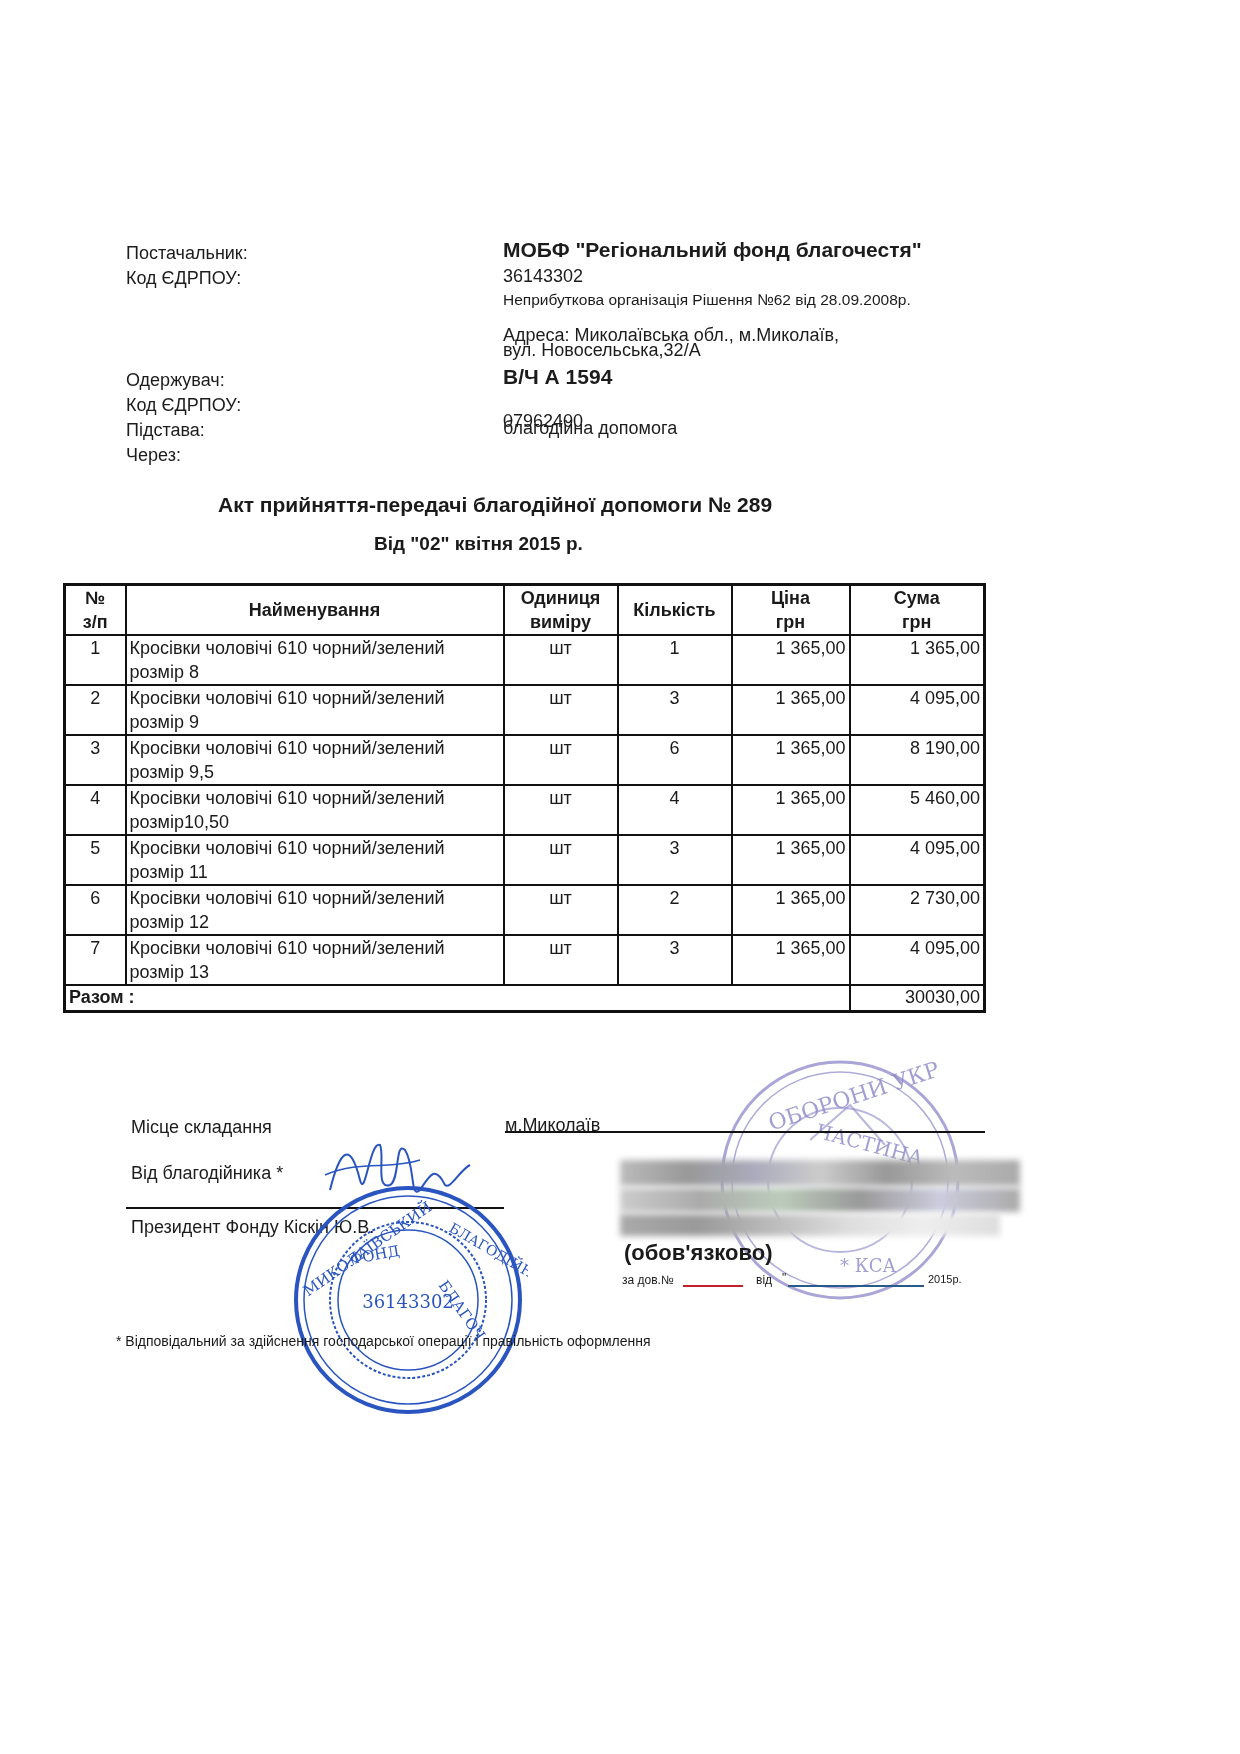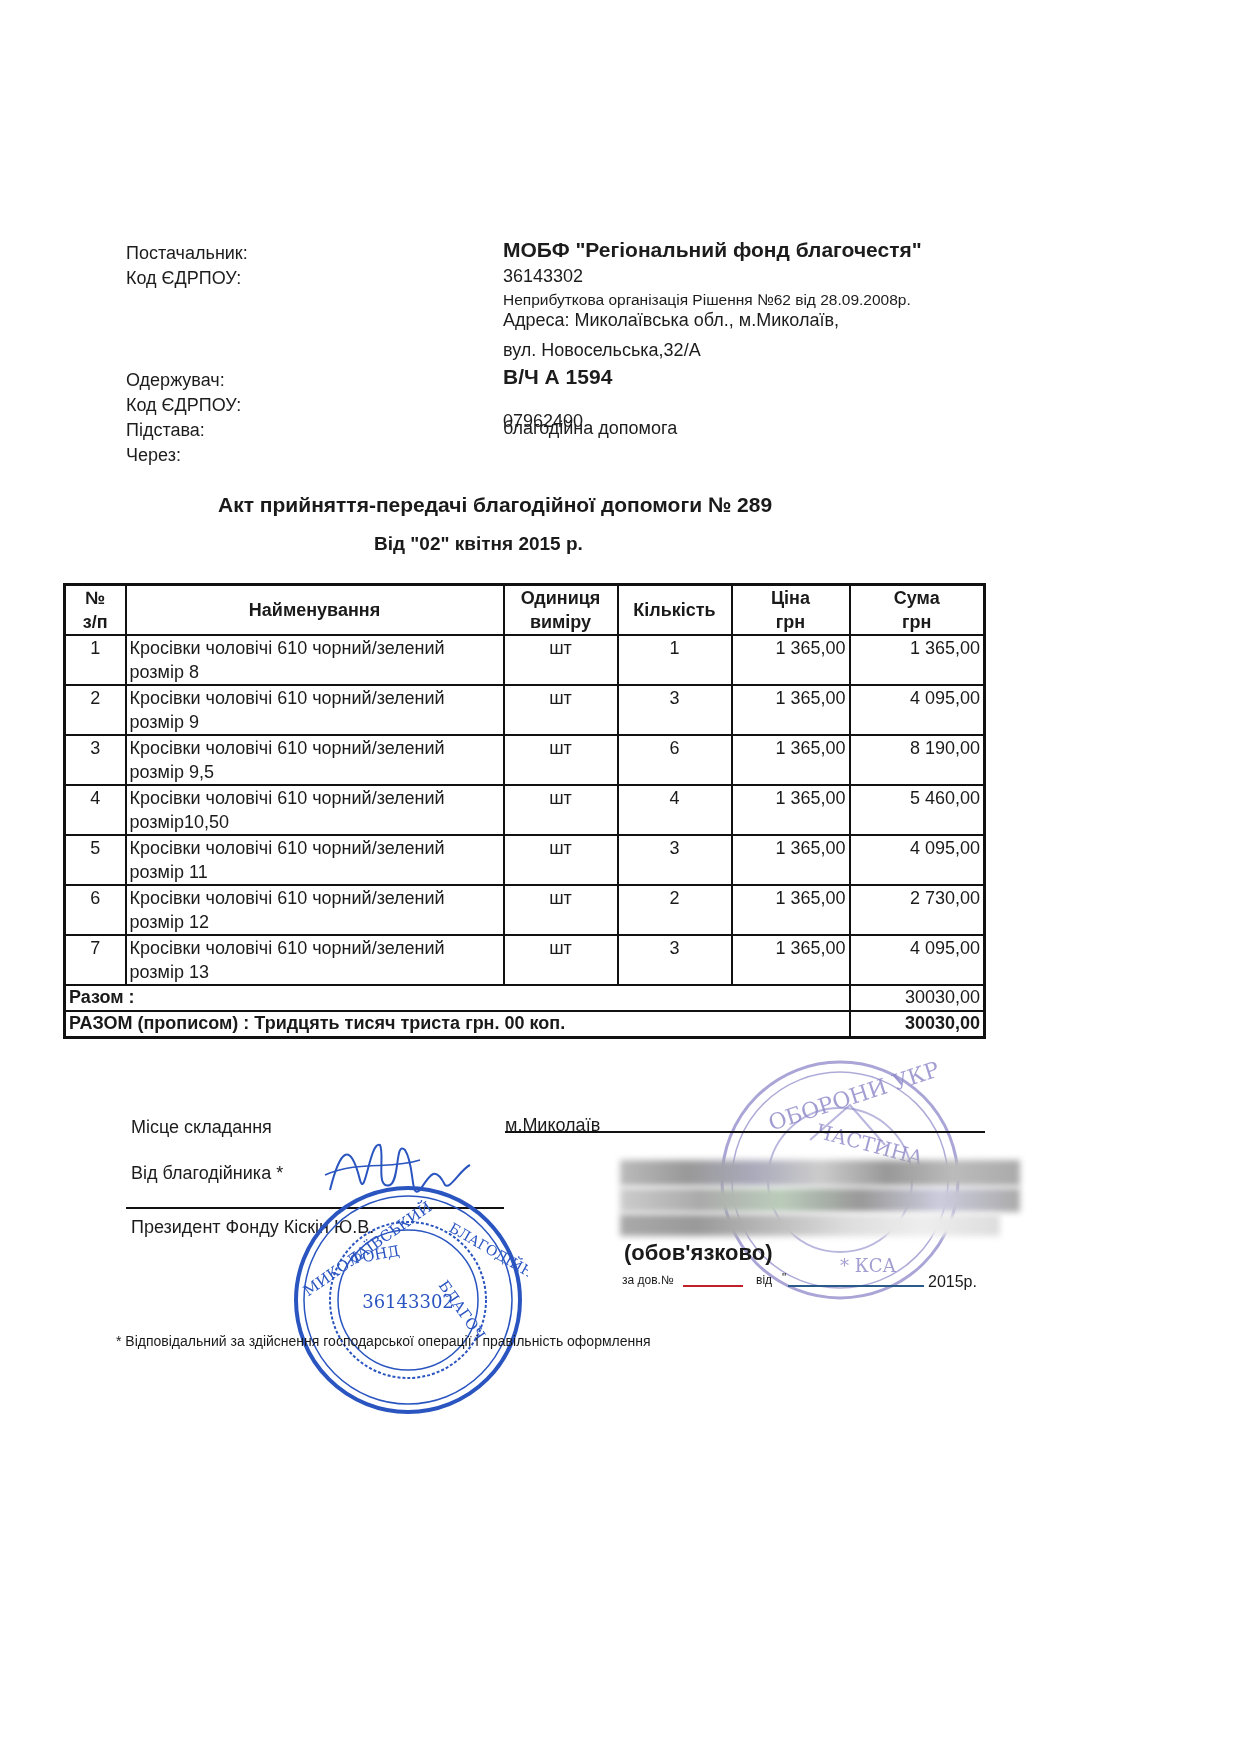--- a/index.html
+++ b/index.html
@@ -27,21 +27,21 @@
   .blur { position: absolute; filter: blur(3px); }
 </style>
 </head>
 <body>
 
 <div class="abs lbl" style="left:126px; top:243px;">Постачальник:</div>
 <div class="abs lbl" style="left:126px; top:268px;">Код ЄДРПОУ:</div>
 <div class="abs val big" style="left:503px; top:238px;">МОБФ "Регіональний фонд благочестя"</div>
 <div class="abs val" style="left:503px; top:266px;">36143302</div>
 <div class="abs val small" style="left:503px; top:291px;">Неприбуткова організація Рішення №62 від 28.09.2008р.</div>
-<div class="abs val" style="left:503px; top:310px;text-align:center;">Адреса: Миколаївська обл., м.Миколаїв,</div>
+<div class="abs val" style="left:503px; top:325px;text-align:center;">Адреса: Миколаївська обл., м.Миколаїв,</div>
 <div class="abs val" style="left:503px; top:340px;">вул. Новосельська,32/А</div>
 
 <div class="abs lbl" style="left:126px; top:370px;">Одержувач:</div>
 <div class="abs lbl" style="left:126px; top:395px;">Код ЄДРПОУ:</div>
 <div class="abs lbl" style="left:126px; top:420px;">Підстава:</div>
 <div class="abs lbl" style="left:126px; top:445px;">Через:</div>
 <div class="abs val big" style="left:503px; top:365px;">В/Ч А 1594</div>
 <div class="abs val" style="left:503px; top:411px;">07962400</div>
 <div class="abs val" style="left:503px; top:418px;">благодійна допомога</div>
 
@@ -121,24 +121,20 @@
       <td><span>Кросівки чоловічі  610 чорний/зелений</span><br><span>розмір 13</span></td>
       <td class="c">шт</td>
       <td class="c">3</td>
       <td class="r">1 365,00</td>
       <td class="r">4 095,00</td>
     </tr>
     <tr class="tot">
       <td colspan="5" class="lab">Разом :</td>
       <td class="r">30030,00</td>
     </tr>
-    <tr class="tot bold">
-      <td colspan="5" class="lab">РАЗОМ (прописом) : Тридцять тисяч триста грн. 00 коп.</td>
-      <td class="r">30030,00</td>
-    </tr>
   </tbody>
 </table>
 
 <svg class="abs" style="left:710px; top:1050px;" width="260" height="260">
   <circle cx="130" cy="130" r="118" fill="none" stroke="#8c87c8" stroke-width="3" opacity="0.75"></circle>
   <circle cx="130" cy="130" r="108" fill="none" stroke="#8c87c8" stroke-width="1.5" opacity="0.7"></circle>
   <circle cx="130" cy="130" r="72" fill="none" stroke="#8c87c8" stroke-width="2" opacity="0.6"></circle>
   <path d="M100 90 L140 55 L175 95" fill="none" stroke="#8c87c8" stroke-width="2" opacity="0.6"></path>
   <text x="80" y="62" font-family="DejaVu Serif, serif" font-size="22" fill="#8c87c8" opacity="0.8" transform="rotate(-18 130 130)">ОБОРОНИ УКР</text>
   <text x="95" y="95" font-family="DejaVu Serif, serif" font-size="20" fill="#8c87c8" opacity="0.8" transform="rotate(15 130 130)">ЧАСТИНА</text>
@@ -173,15 +169,15 @@
   <text x="70" y="75" font-family="DejaVu Serif, serif" font-size="15" fill="#2a55c0" transform="rotate(-10 120 120)">ФОНД</text>
   <text x="150" y="105" font-family="DejaVu Serif, serif" font-size="15" fill="#2a55c0" transform="rotate(55 150 105)">БЛАГОЧ</text>
 </svg>
 
 <div class="abs" style="left:624px; top:1240px; font-size:22px; font-weight:bold;">(обов'язково)</div>
 <div class="abs" style="left:622px; top:1273px; font-size:12px;">за дов.№</div>
 <div class="line" style="left:683px; top:1285px; width:60px; background:#c0202a;"></div>
 <div class="abs" style="left:756px; top:1273px; font-size:12px;">від</div>
 <div class="abs" style="left:782px; top:1271px; font-size:12px;">"</div>
 <div class="line" style="left:788px; top:1285px; width:136px; background:#2a5a8a;"></div>
-<div class="abs" style="left:928px; top:1273px; font-size:16px;">2015р.</div>
+<div class="abs" style="left:928px; top:1273px; font-size:11px;">2015р.</div>
 
 <div class="abs" style="left:116px; top:1333px; font-size:14px;">* Відповідальний за здійснення господарської операції і правільність оформлення</div>
 
 </body></html>

